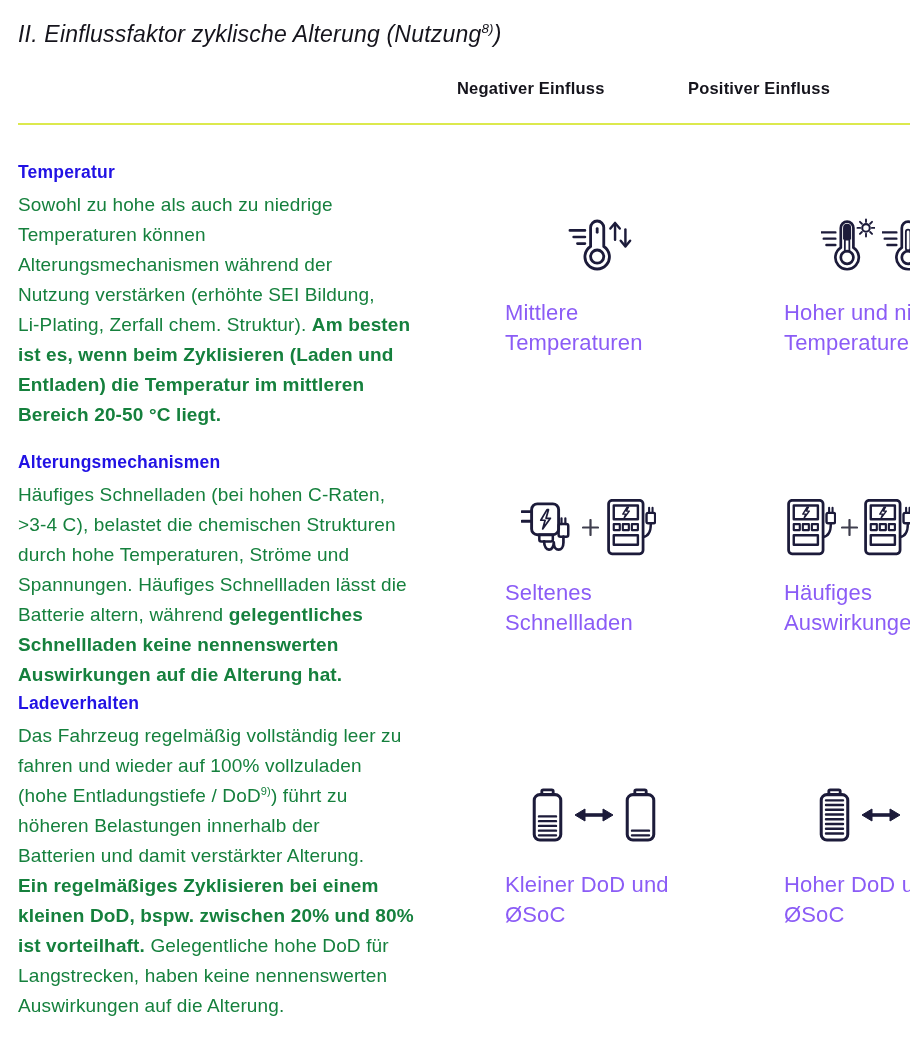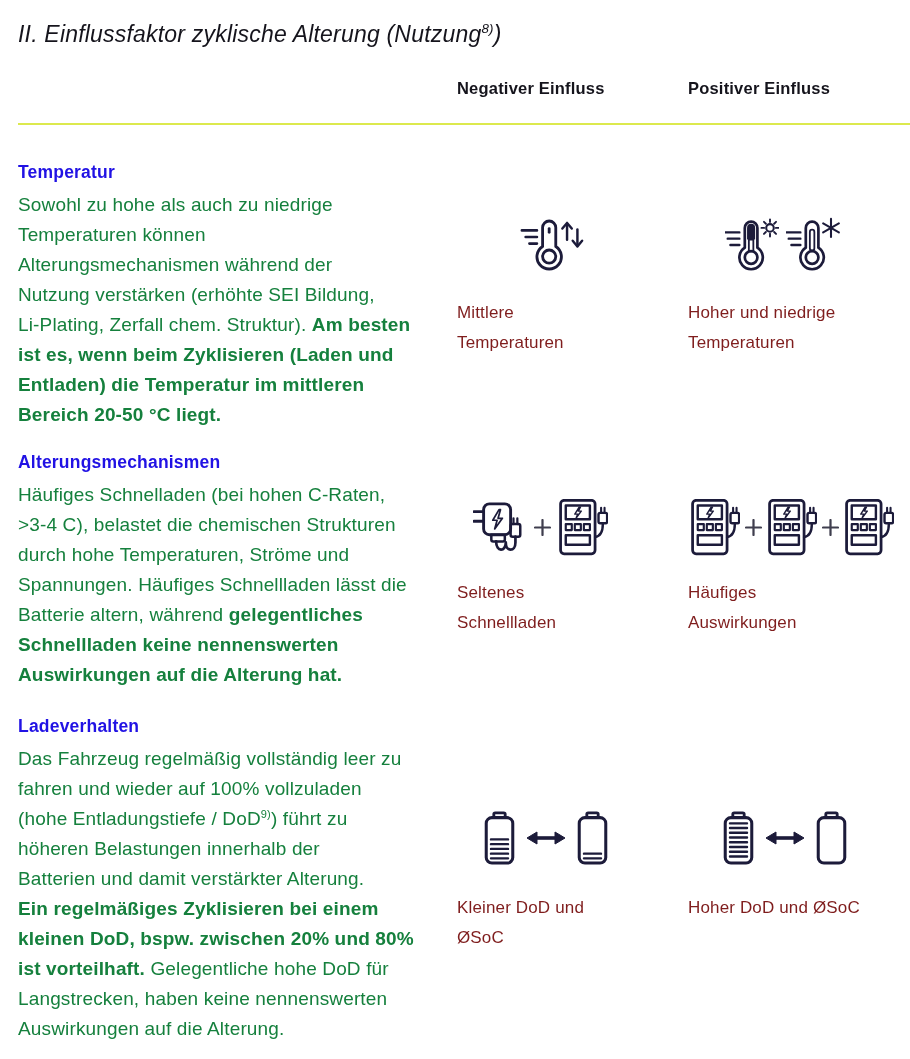--- a/index.html
+++ b/index.html
@@ -20,40 +20,40 @@
   .cols-header{
     display:grid;grid-template-columns:439px 231px 222px;
     margin-top:27px;
   }
   .col-label{
     font-size:16.5px;font-weight:700;color:#15141c;line-height:22px;letter-spacing:.2px;
   }
 
   .divider{height:2.5px;background:#dce94e;margin-top:24px;width:892px;}
 
-  section{display:grid;grid-template-columns:439px 231px 222px;align-items:start;}
+  section{display:grid;grid-template-columns:439px 231px 222px;align-items:start;gap:48px;}
   .sec-1{margin-top:34px;}
   .sec-2{margin-top:19px;}
-  .sec-3{margin-top:23px;}
+  .sec-3{}
 
   .sec-heading{
     font-size:17.5px;font-weight:700;color:#2112e4;
     line-height:26px;margin:0 0 5px 0;letter-spacing:.2px;
   }
   .sec-paragraph{
     font-size:19px;line-height:30px;margin:0;color:#15803d;
     white-space:pre-wrap;max-width:430px;letter-spacing:.15px;
   }
   .sec-paragraph .b{font-weight:700;}
   .sec-paragraph sup{font-size:58%;line-height:0;}
 
   .icon-cell{}
   .icon-row{display:flex;align-items:center;gap:7px;height:62px;}
   .caption{
-    font-size:17px;line-height:30px;color:#7f1d1d;
+    font-size:22px;line-height:30px;color:#8b5cf6;
     white-space:pre-wrap;max-width:200px;letter-spacing:.15px;
   }
 
   
   .sec-1 .icon-cell{padding-top:55px;}
   .sec-2 .icon-cell{padding-top:47px;}
   .sec-3 .icon-cell{padding-top:94px;}
   .sec-1 .pos .icon-row{padding-left:63px;}
   .sec-1 .neg .icon-row{padding-left:37px;}
   .sec-2 .pos .icon-row{padding-left:16px;}

